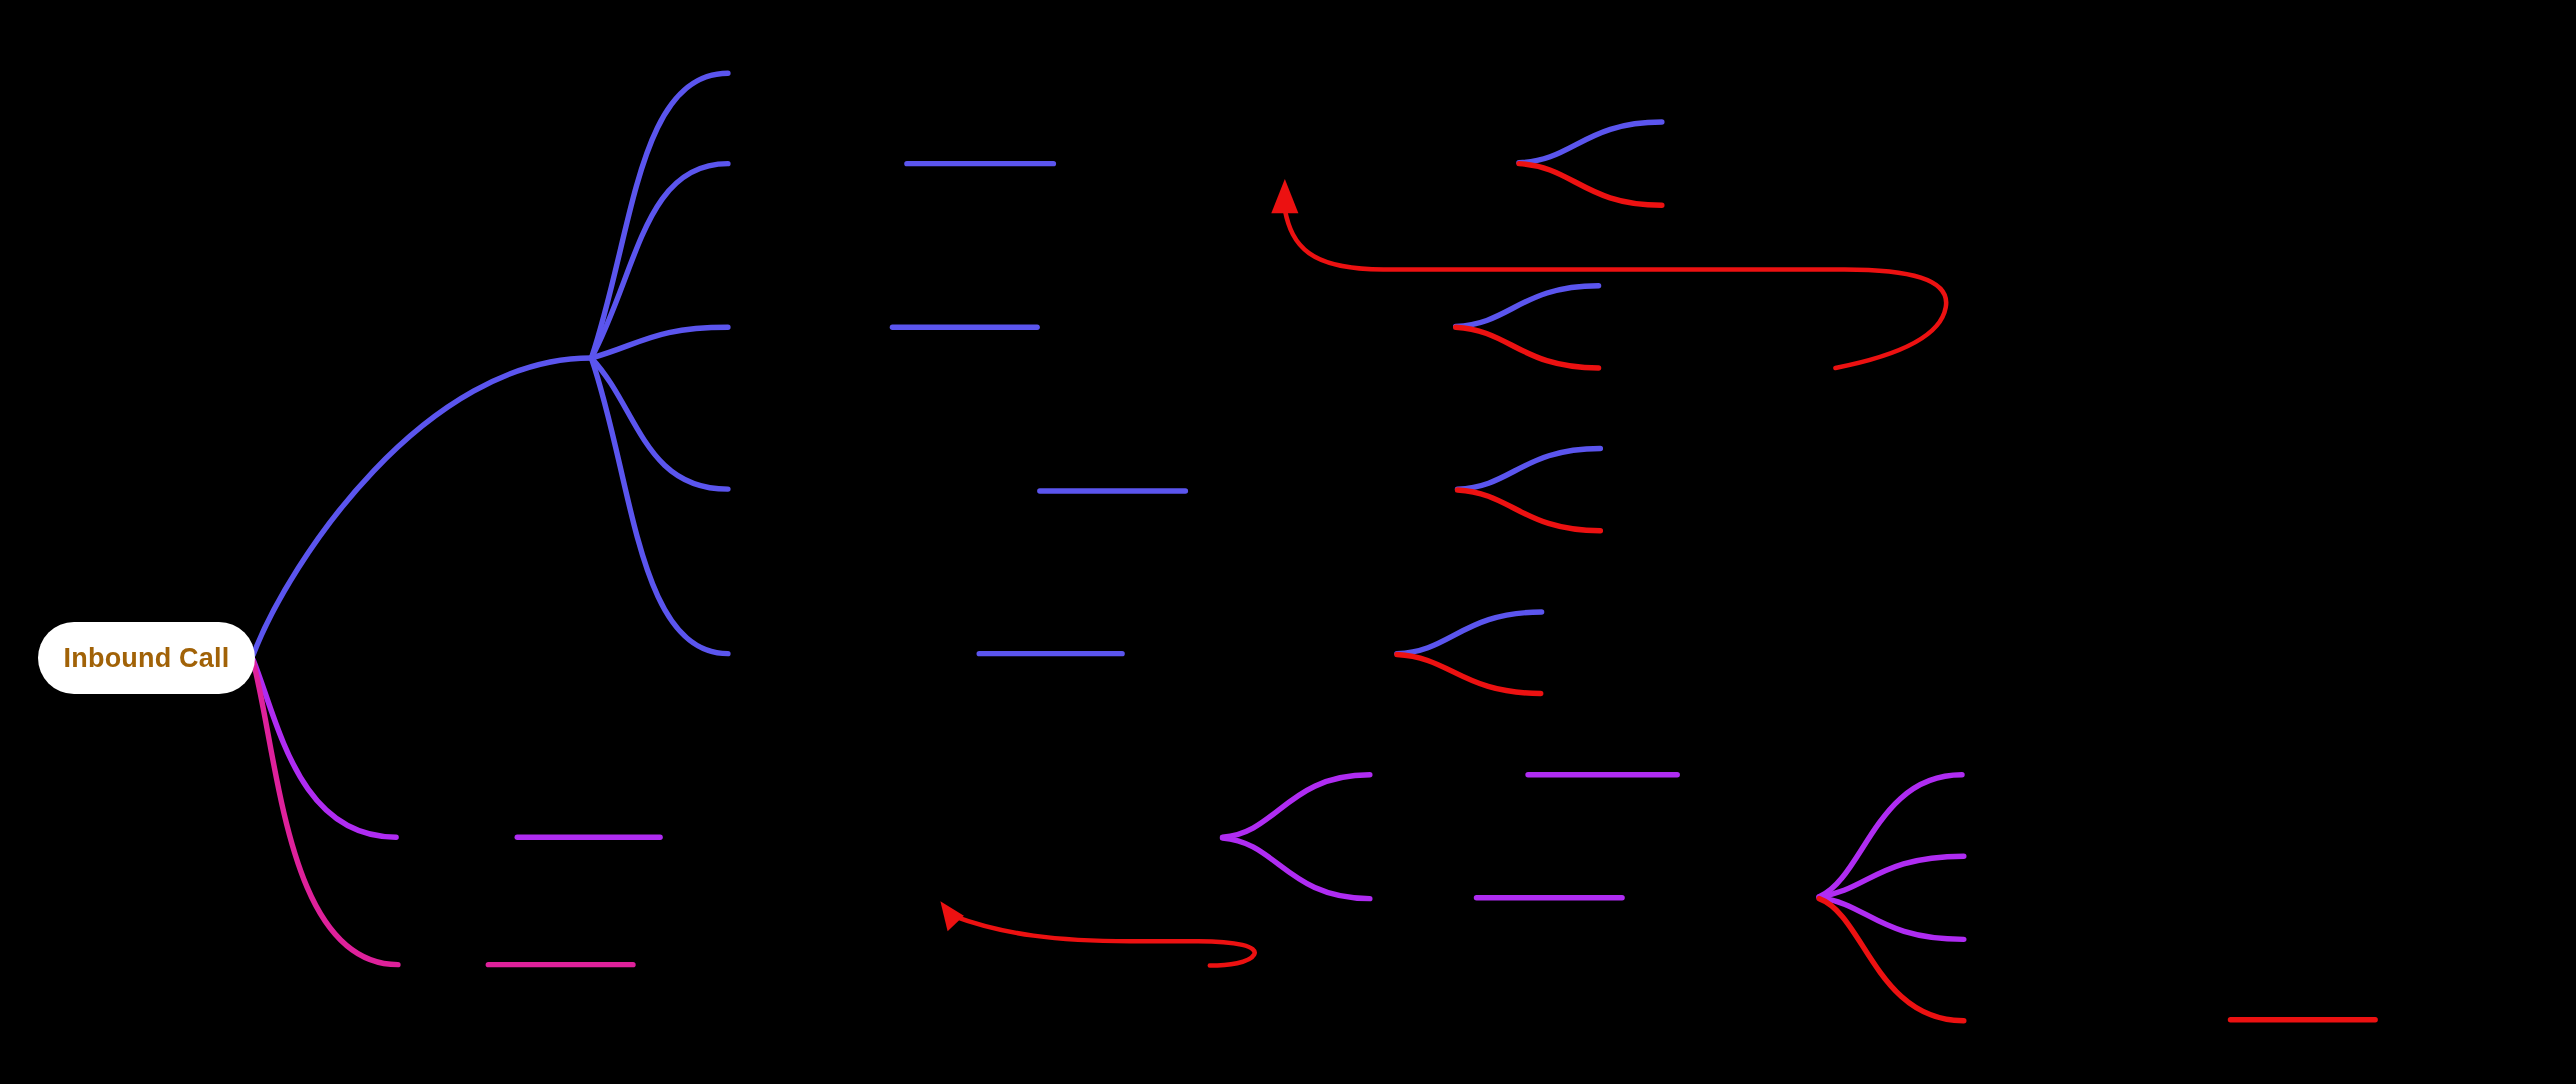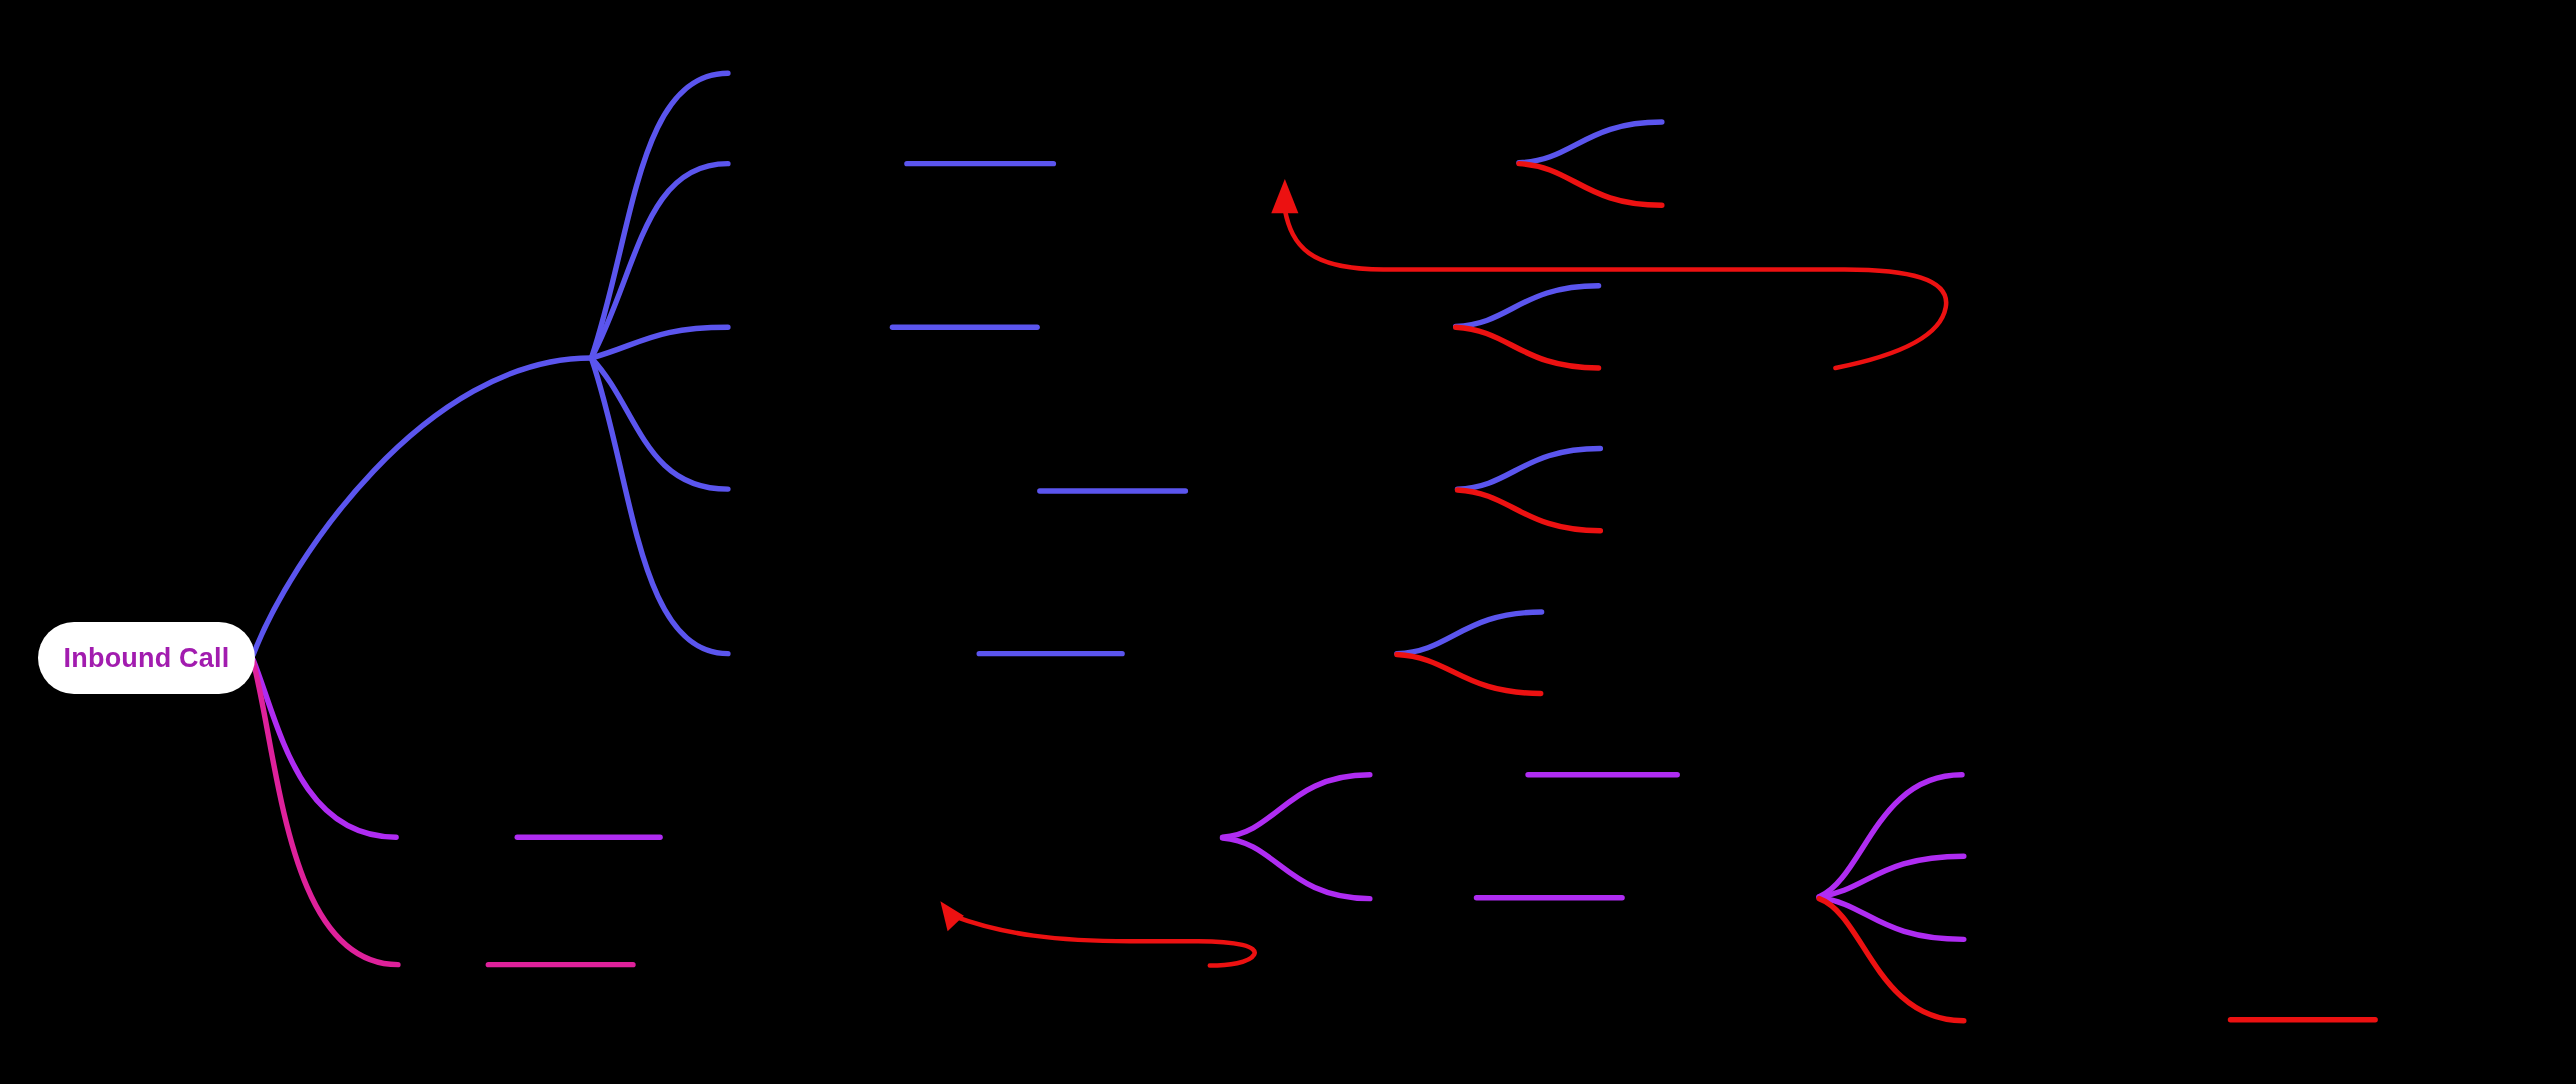--- a/index.html
+++ b/index.html
@@ -60,15 +60,15 @@
       <path d="M 1690 857 L 1855 857" fill="none" stroke="#AF2CF2" stroke-width="6" stroke-linecap="round"></path>
       <path d="M 1633 993 L 1794 993" fill="none" stroke="#AF2CF2" stroke-width="6" stroke-linecap="round"></path>
       <path d="M 2012 992 C 2062 970 2075 857 2170 857" fill="none" stroke="#AF2CF2" stroke-width="6" stroke-linecap="round"></path>
       <path d="M 2012 992 C 2065 985 2078 947 2172 947" fill="none" stroke="#AF2CF2" stroke-width="6" stroke-linecap="round"></path>
       <path d="M 2012 993 C 2065 999 2078 1039 2172 1039" fill="none" stroke="#AF2CF2" stroke-width="6" stroke-linecap="round"></path>
       <path d="M 2012 994 C 2062 1012 2075 1129 2172 1129" fill="none" stroke="#EC1111" stroke-width="6" stroke-linecap="round"></path>
       <path d="M 2467 1128 L 2627 1128" fill="none" stroke="#EC1111" stroke-width="6" stroke-linecap="round"></path>
       <polygon points="1421,198 1406,236 1436,236" fill="#EC1111"></polygon>
       <polygon points="1040,997 1066,1013 1048,1030" fill="#EC1111"></polygon>
     </svg>
-  <div class="root-node" style="left: 38px; top: 622px; width: 217px; height: 72px; border-radius: 36px; background: rgb(255, 255, 255); color: #a21caf;">Inbound Call</div>
+  <div class="root-node" style="left: 38px; top: 622px; width: 217px; height: 72px; border-radius: 36px; background: rgb(255, 255, 255); color: #a16207;">Inbound Call</div>
 </div>
 
 
 </body></html>

